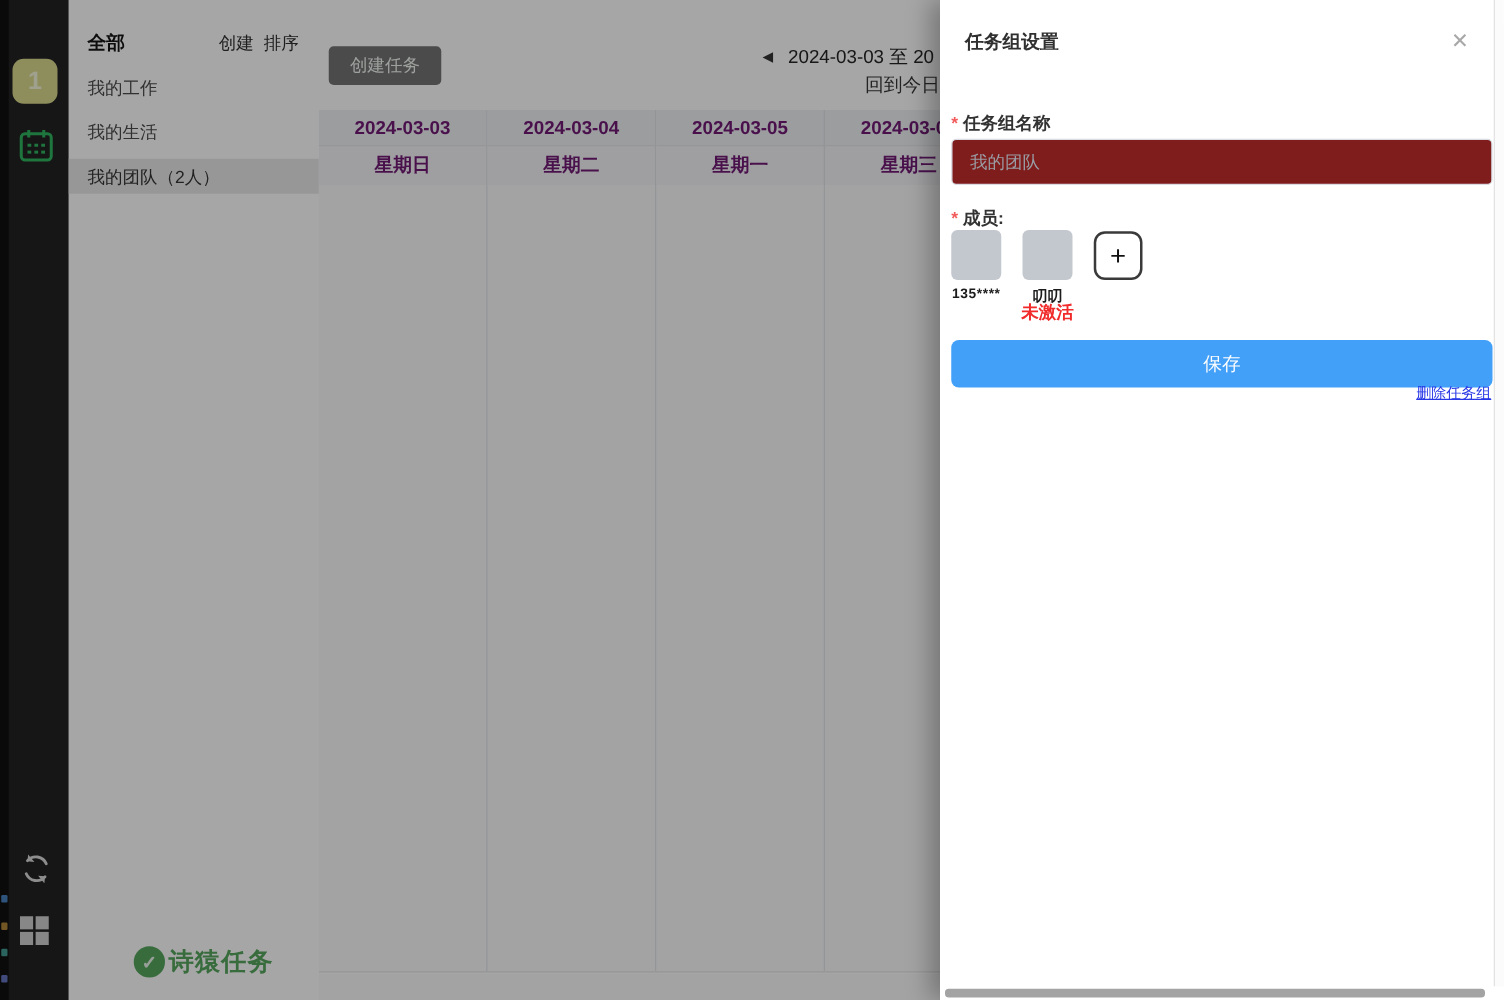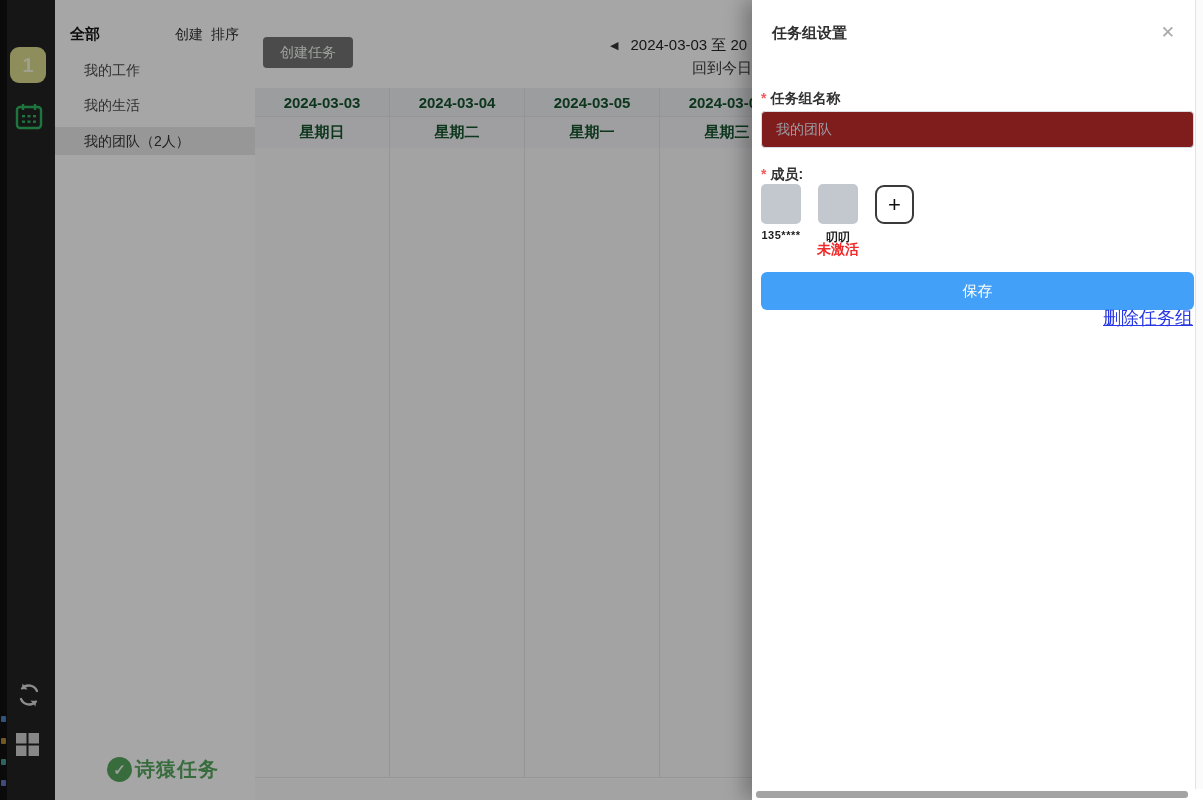--- a/index.html
+++ b/index.html
@@ -15,41 +15,41 @@
              background:#dadb8f; color:#f6f6dc; font-size:20px; font-weight:bold;
              display:flex; align-items:center; justify-content:center; }
   .rail-icon { position:absolute; left:14px; }
 
   
   .menu { position:absolute; left:55px; top:0; width:200px; height:800px; background:#ffffff; z-index:10; }
   .menu-head { position:absolute; left:0; top:20px; width:200px; height:30px; }
   .menu-title { position:absolute; left:15px; top:5px; font-size:15px; font-weight:bold; color:#141414; }
   .menu-action { position:absolute; top:6px; font-size:14px; color:#303030; cursor:pointer; }
   .menu-item { position:absolute; left:0; width:200px; height:28px; line-height:28px;
-               padding-left:29px; font-size:14px; color:#4c4c4c; cursor:pointer; }
+               padding-left:15px; font-size:14px; color:#4c4c4c; cursor:pointer; }
   .menu-item.selected { background:#e9e9e9; color:#353535; }
   .logo { position:absolute; left:52px; top:756px; display:flex; align-items:center; gap:3px; }
   .logo-mark { width:25px; height:25px; border-radius:50%; background:#57a75f; color:#eaf5ea;
                font-size:15px; font-weight:bold; display:flex; align-items:center; justify-content:center; }
   .logo-text { font-size:20px; font-weight:bold; color:#57a75f; letter-spacing:1px; }
 
   
   .main { position:absolute; left:255px; top:0; width:948px; height:800px; background:#ffffff; }
   .btn-create { position:absolute; left:8px; top:37px; width:90px; height:31px; background:#737373;
                 border:none; border-radius:4px; color:#f2f7f2; font-size:14px; cursor:pointer;
                 font-family:"Liberation Sans", sans-serif; }
   .range-line { position:absolute; left:355px; top:36px; font-size:15px; color:#262626; white-space:nowrap; }
   .range-arrow { font-size:11px; color:#333; margin-right:12px; cursor:pointer; vertical-align:1px; }
   .back-today { position:absolute; left:437px; top:59px; font-size:15px; color:#383838;
                 white-space:nowrap; cursor:pointer; }
   .cal-row { position:absolute; left:0; width:948px; display:flex; }
   .cal-row.dates    { top:88px;  height:28px; }
   .cal-row.weekdays { top:116px; height:32px; }
   .cal-col { width:135px; height:100%; display:flex; align-items:center; justify-content:center;
-             font-size:15px; font-weight:bold; color:#14532d; border-right:1px solid #e2e3e7;
+             font-size:15px; font-weight:bold; color:#701a75; border-right:1px solid #e2e3e7;
              background:#eff1f4; }
   .cal-row.weekdays .cal-col { background:#f4f5f7; border-top:1px solid #e6e7ea; }
   .cal-cells { position:absolute; left:0; top:148px; width:948px; height:630px; display:flex;
                background:#fafbfc; border-bottom:1px solid #e6e7ea; }
   .cal-cell { width:135px; height:100%; border-right:1px solid #e4e5e9; }
   .cal-footer { position:absolute; left:0; top:779px; width:948px; height:21px; background:#fafbfc; }
 
   
   .overlay { position:absolute; left:0; top:0; width:752px; height:800px;
              background:rgba(0,0,0,0.35); z-index:40; }
@@ -69,21 +69,21 @@
   .add-member { position:absolute; left:123px; top:185px; width:39px; height:39px; background:#fff;
                 border:2px solid #3a3a3a; border-radius:9px; font-size:22px; font-weight:300; color:#111;
                 display:flex; align-items:center; justify-content:center; cursor:pointer; }
   .member-cap { position:absolute; text-align:center; font-weight:bold; color:#1c1c1c; }
   .cap-phone { left:5px; top:229px; width:48px; font-size:11px; letter-spacing:.5px; }
   .cap-name  { left:66px; top:229px; width:40px; font-size:12px; }
   .cap-status{ left:62px; top:241px; width:48px; font-size:14px; color:#f12b2b; font-weight:bold; text-align:center; position:absolute; }
   .btn-save { position:absolute; left:9px; top:272px; width:433px; height:38px; background:#42a0f9;
               border:none; border-radius:6px; color:#fdfdfd; font-size:15px; cursor:pointer;
               font-family:"Liberation Sans", sans-serif; }
-  .link-delete { position:absolute; right:10px; top:306px; font-size:18px; color:#2837e6;
+  .link-delete { position:absolute; right:10px; top:306px; font-size:12px; color:#2837e6;
                  text-decoration:underline; cursor:pointer; }
   .v-scroll { position:absolute; right:0; top:0; width:8px; height:800px; background:#fbfbfb;
               border-left:1px solid #e3e3e3; }
   .h-scroll { position:absolute; left:0; top:789px; width:451px; height:11px; background:#fff; }
   .h-thumb  { position:absolute; left:4px; top:2px; width:432px; height:7px; border-radius:3px; background:#a3a3a3; }
 </style>
 </head>
 <body>
 
 <div class="app">

